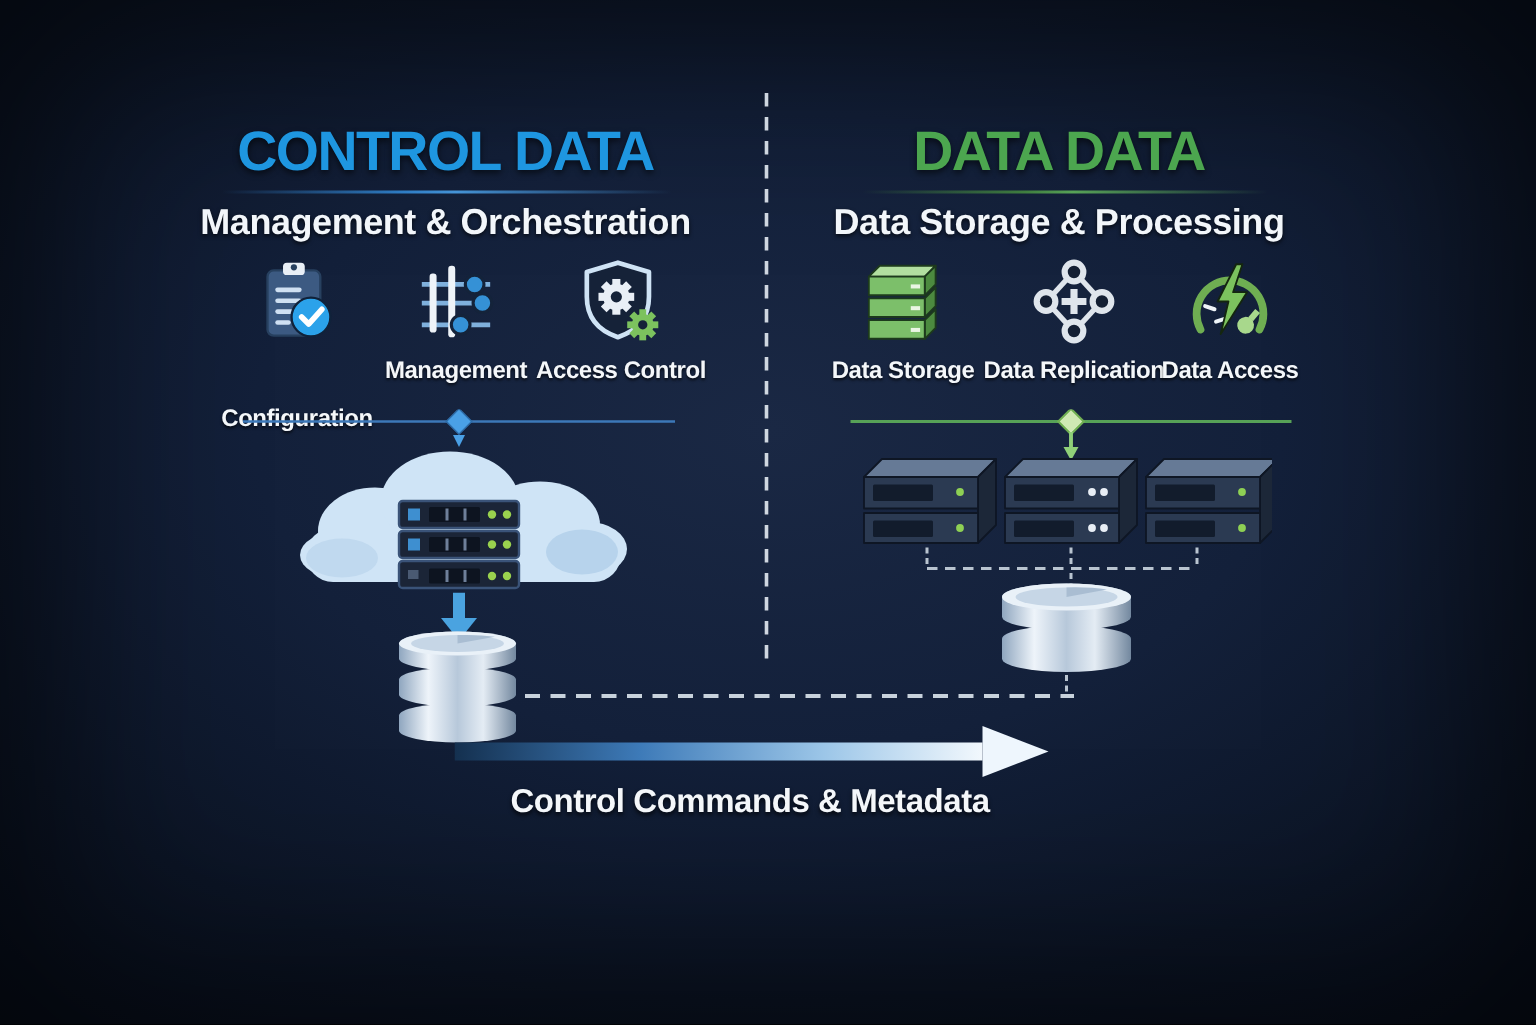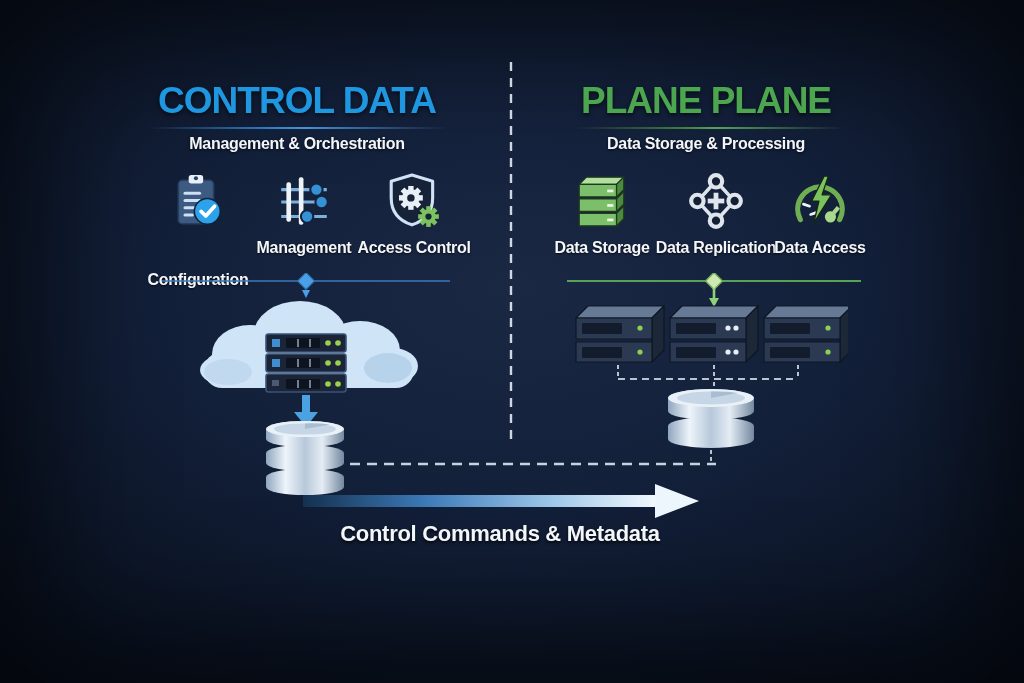--- a/index.html
+++ b/index.html
@@ -13,21 +13,21 @@
     box-shadow: inset 0 0 120px 40px rgba(0,0,0,.55);
   }
   .abs{position:absolute;}
   .plane-title{
     width:400px;text-align:center;font-weight:bold;
     font-size:37px;letter-spacing:-1px;
     text-shadow:0 2px 4px rgba(0,0,0,.6);
   }
   .plane-subtitle{
     width:400px;text-align:center;font-weight:bold;
-    font-size:16px;letter-spacing:-.3px;color:#f2f6fa;
+    font-size:24px;letter-spacing:-.3px;color:#f2f6fa;
     text-shadow:0 1px 3px rgba(0,0,0,.7);
   }
   .underline{height:2px;border-radius:1px;}
   .icon-item{
     width:124px;display:flex;flex-direction:column;align-items:center;
   }
   .icon-item .glyph{width:58px;height:58px;}
   .icon-item .lbl{
     margin-top:9px;font-weight:bold;font-size:16px;letter-spacing:-.3px;
     color:#f4f7fa;white-space:nowrap;text-shadow:0 1px 2px rgba(0,0,0,.7);
@@ -44,21 +44,21 @@
 
   <svg class="abs" style="left:508px;top:62px;" width="6" height="382">
     <line x1="3" y1="0" x2="3" y2="382" stroke="#dfe6ee" stroke-width="2.4" stroke-dasharray="9 7" opacity=".92"></line>
   </svg>
 
   <div class="abs plane-title" style="left: 97px; top: 80px; color: rgb(30, 150, 224);">CONTROL DATA</div>
   <div class="abs underline" style="left:148px;top:127px;width:300px;
        background:linear-gradient(90deg,rgba(40,110,180,0),#2e7cc3 40%,#4593d6 52%,rgba(40,110,180,0));"></div>
   <div class="abs plane-subtitle" style="left:97px;top:135px;">Management &amp; Orchestration</div>
 
-  <div class="abs plane-title" style="left: 506px; top: 80px; color: rgb(76, 166, 79);">PLANE PLANE</div>
+  <div class="abs plane-title" style="left: 506px; top: 80px; color: rgb(76, 166, 79);">DATA DATA</div>
   <div class="abs underline" style="left:575px;top:127px;width:270px;
        background:linear-gradient(90deg,rgba(50,110,50,0),#3f7d3f 40%,#57a257 52%,rgba(50,110,50,0));"></div>
   <div class="abs plane-subtitle" style="left:506px;top:135px;">Data Storage &amp; Processing</div>
 
   <div class="abs icon-item" style="left:136px;top:172px;gap:32px;">
     <svg class="glyph" viewBox="0 0 56 56">
       <rect x="9" y="8" width="34" height="42" rx="4" fill="#3c5a82" stroke="#27405f" stroke-width="1.5"></rect>
       <rect x="19" y="3" width="14" height="8" rx="2.5" fill="#e9eff6"></rect>
       <circle cx="26" cy="6" r="2" fill="#27405f"></circle>
       <rect x="14" y="19" width="17" height="3" rx="1.5" fill="#cfe0f2"></rect>

